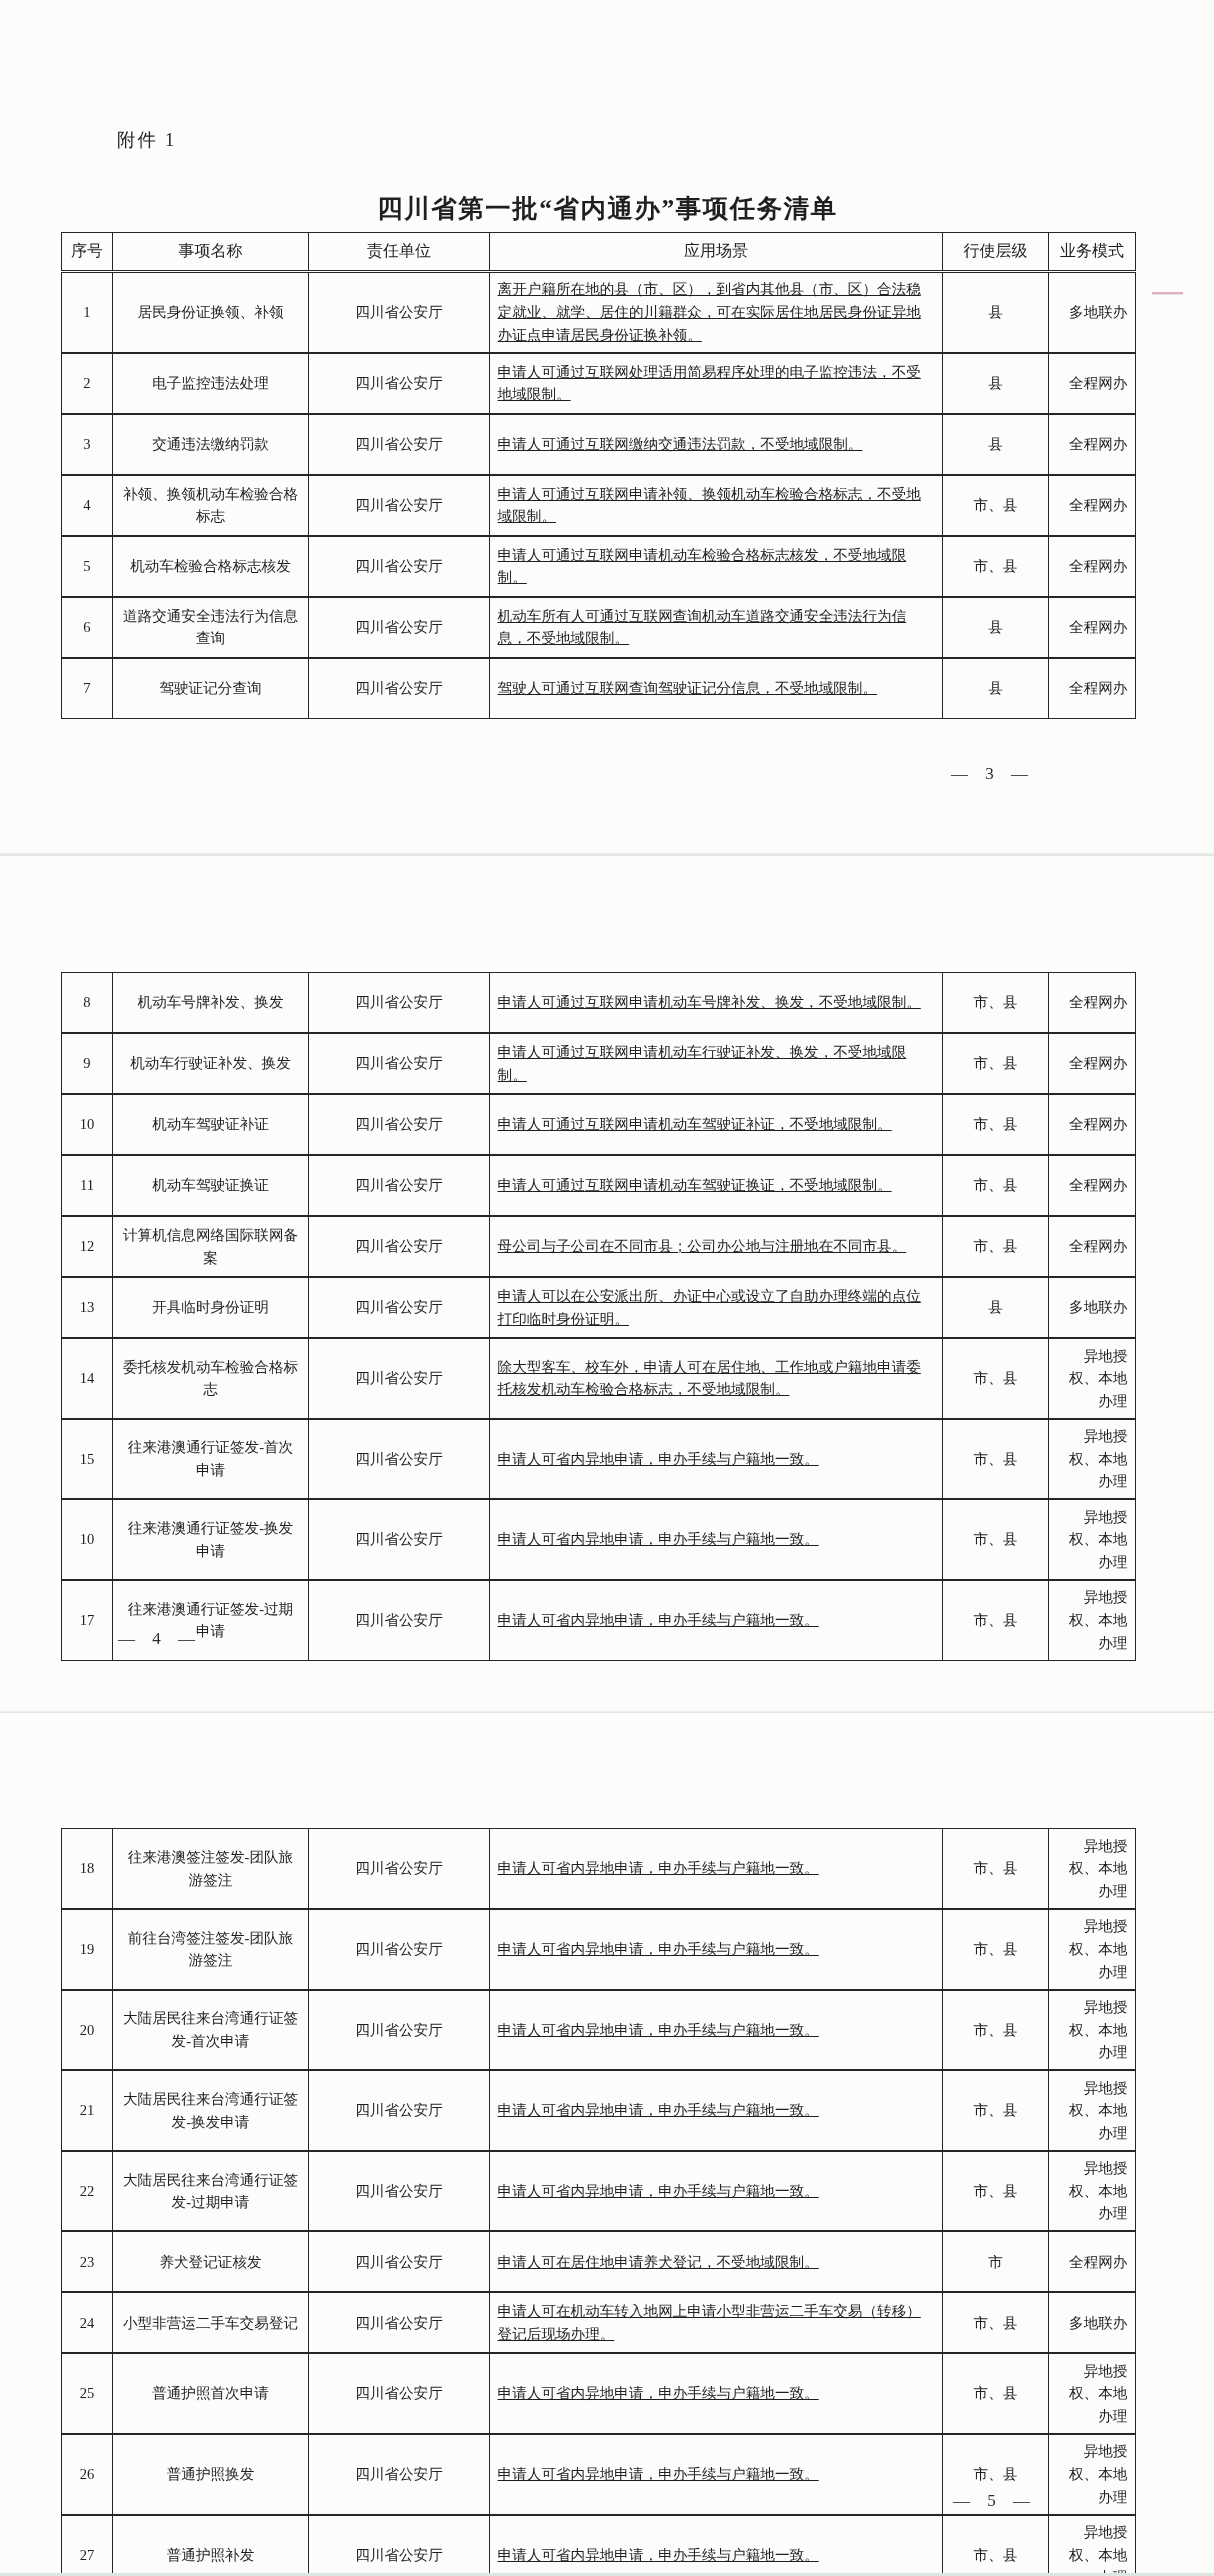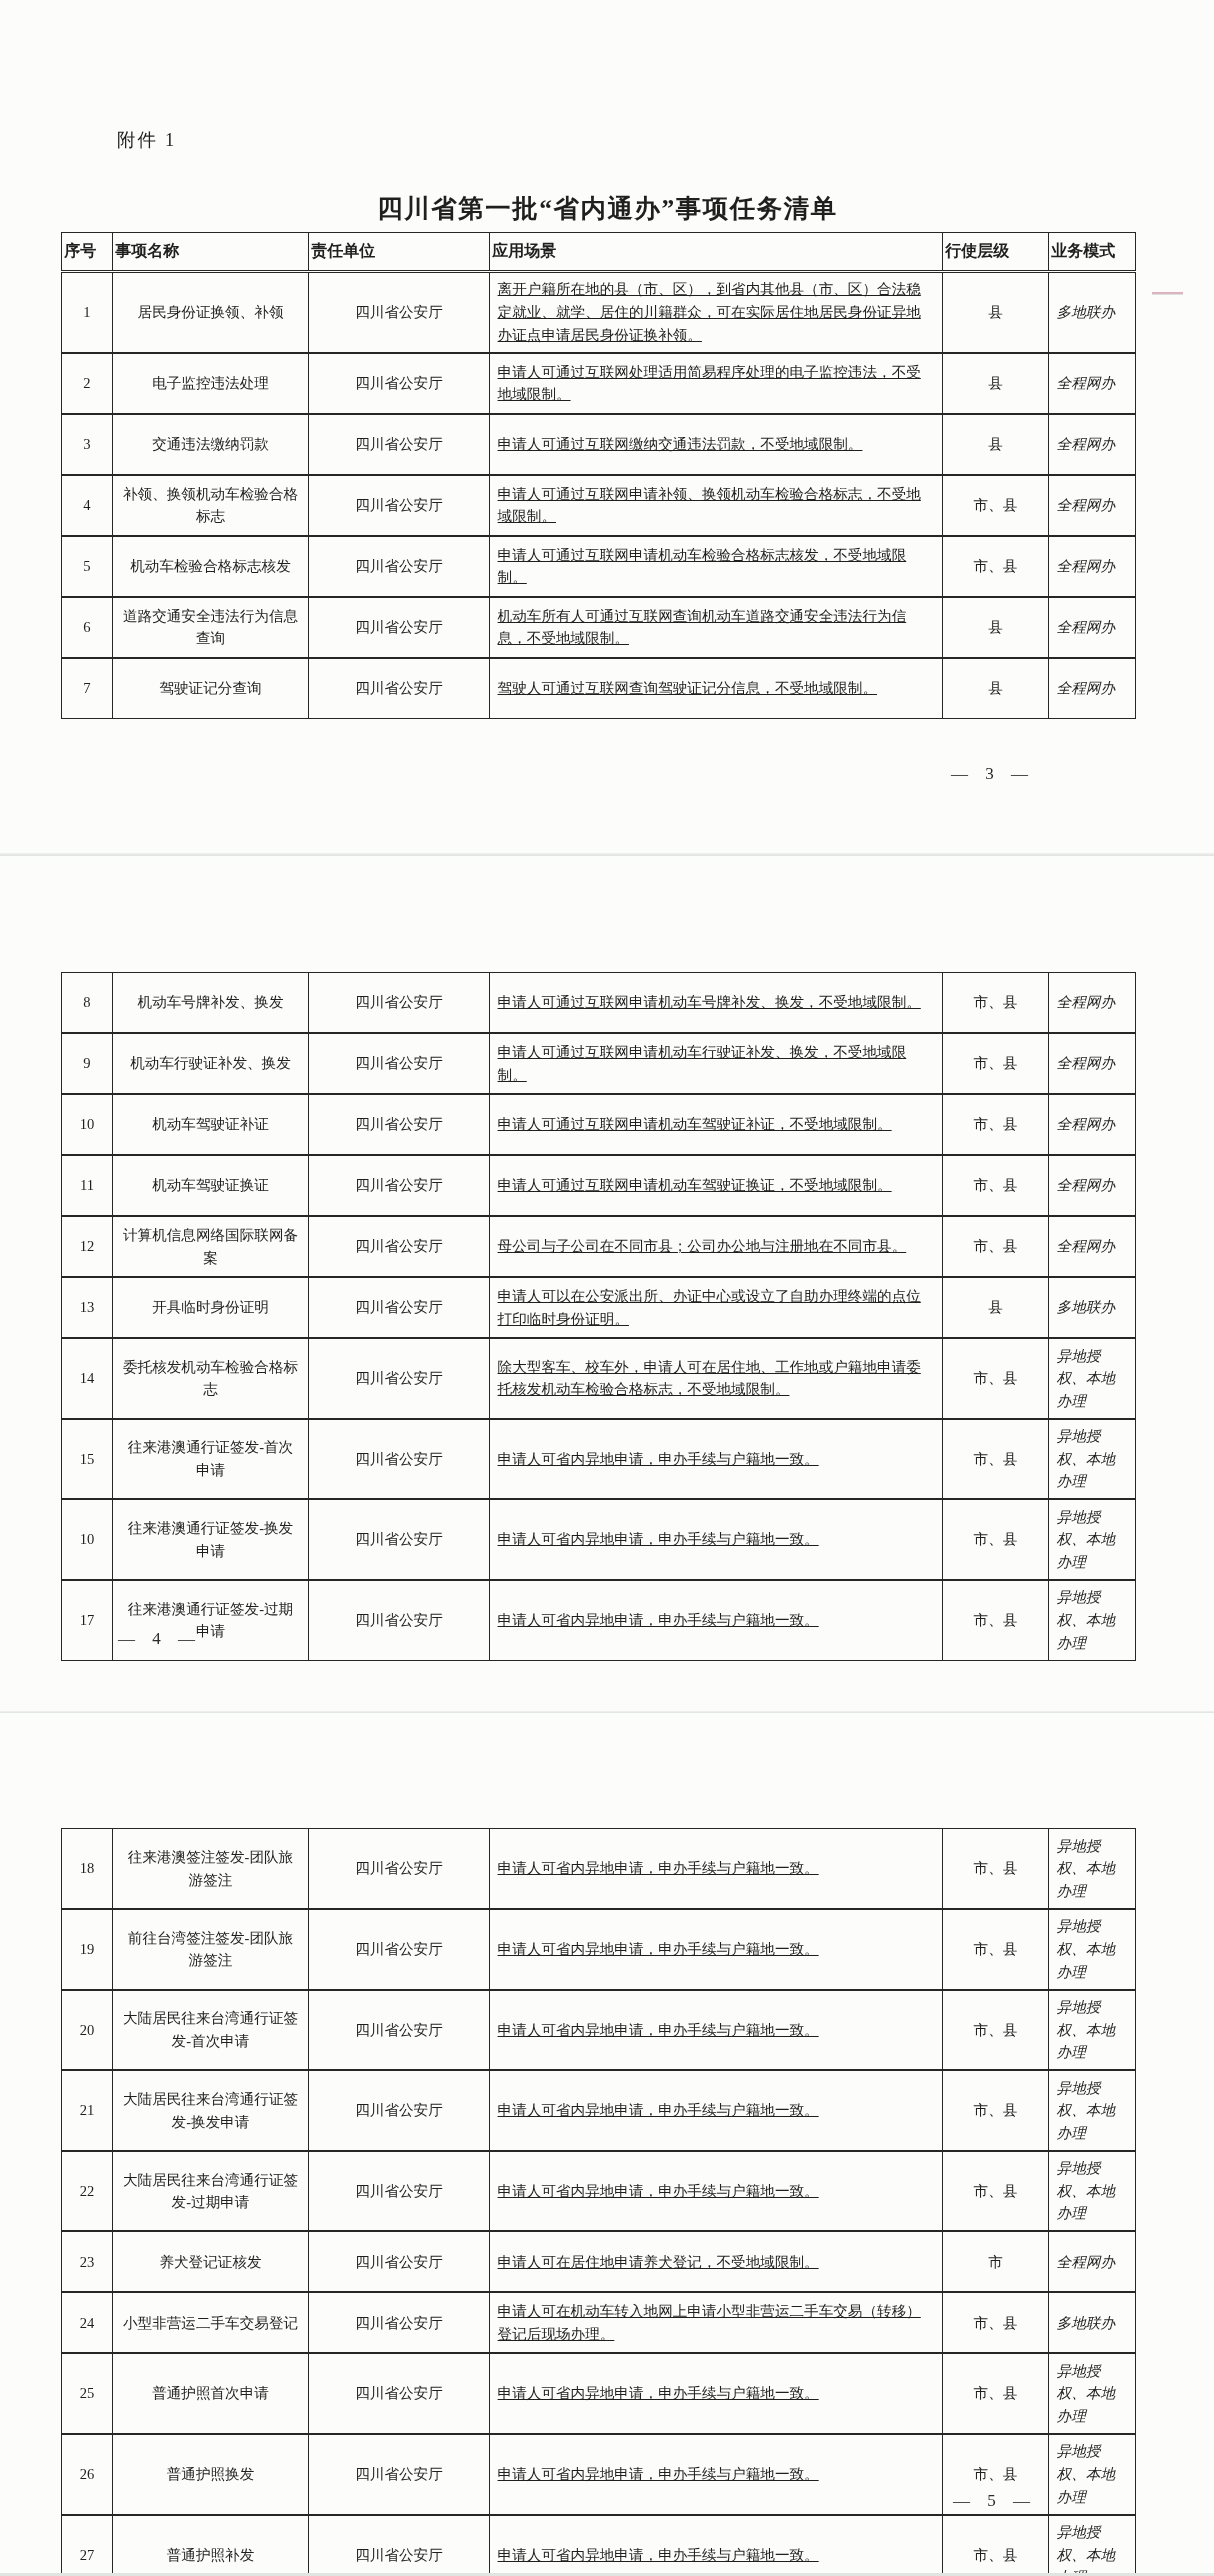--- a/index.html
+++ b/index.html
@@ -43,31 +43,31 @@
     border-left:1.1px solid #262626;
     vertical-align:middle;
     padding:5.4px 7.6px;
     box-sizing:border-box;
     word-break:break-all;
   }
   .doc-table th:first-child,.doc-table td:first-child{border-left:none;}
   .doc-table thead tr{height:39px;}
   .doc-table thead th{
     font-family:"Liberation Sans","DejaVu Sans",sans-serif;
-    font-weight:bold;font-size:16px;text-align:left;
+    font-weight:normal;font-size:16px;text-align:center;
     border-bottom:3.2px double #262626;padding:3.2px 2.2px;
   }
   .doc-table tbody tr{height:61px;}
   .doc-table tbody tr + tr td{border-top:2.2px double #262626;}
   .c-no{text-align:center;padding:3.2px 1.1px;}
   .c-name{text-align:center;padding:5.4px 8.7px;}
   .c-unit{text-align:center;}
   .c-scen{text-align:left;padding:6.5px 9.7px;text-decoration:underline;}
   .c-level{text-align:center;padding:3.2px 3.2px;}
-  .c-mode{text-align:left;padding:3.2px 4.3px;font-style:italic;}
+  .c-mode{text-align:right;padding:3.2px 4.3px;}
   .pageno{
     position:absolute;
     font-size:17px;color:#2b2b2b;
     letter-spacing:1.1px;word-spacing:10.8px;white-space:nowrap;
   }
   .pageno-r1{left:951px;top:764px;}
   .pageno-l2{left:118px;top:773px;}
   .pageno-r3{left:953px;top:778px;}
   .artifact{position:absolute;}
   .artifact-pink{left:1152px;top:292px;width:31px;height:1.6px;background:#e6aebf;}

